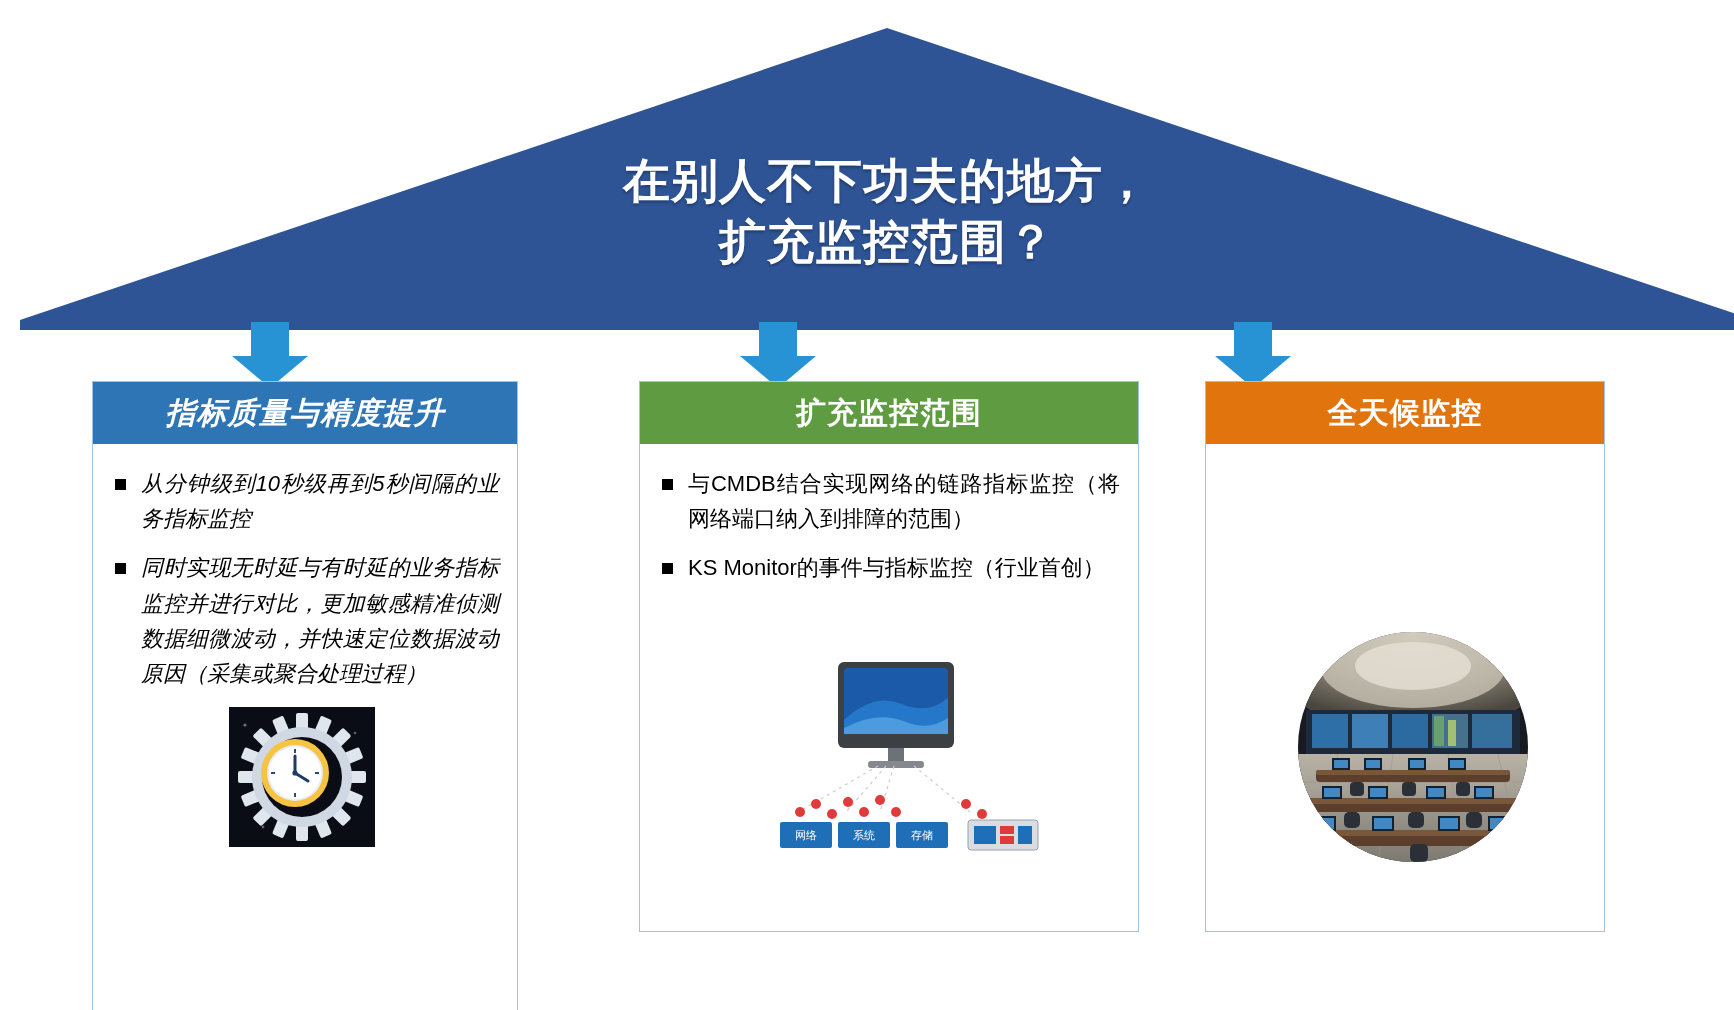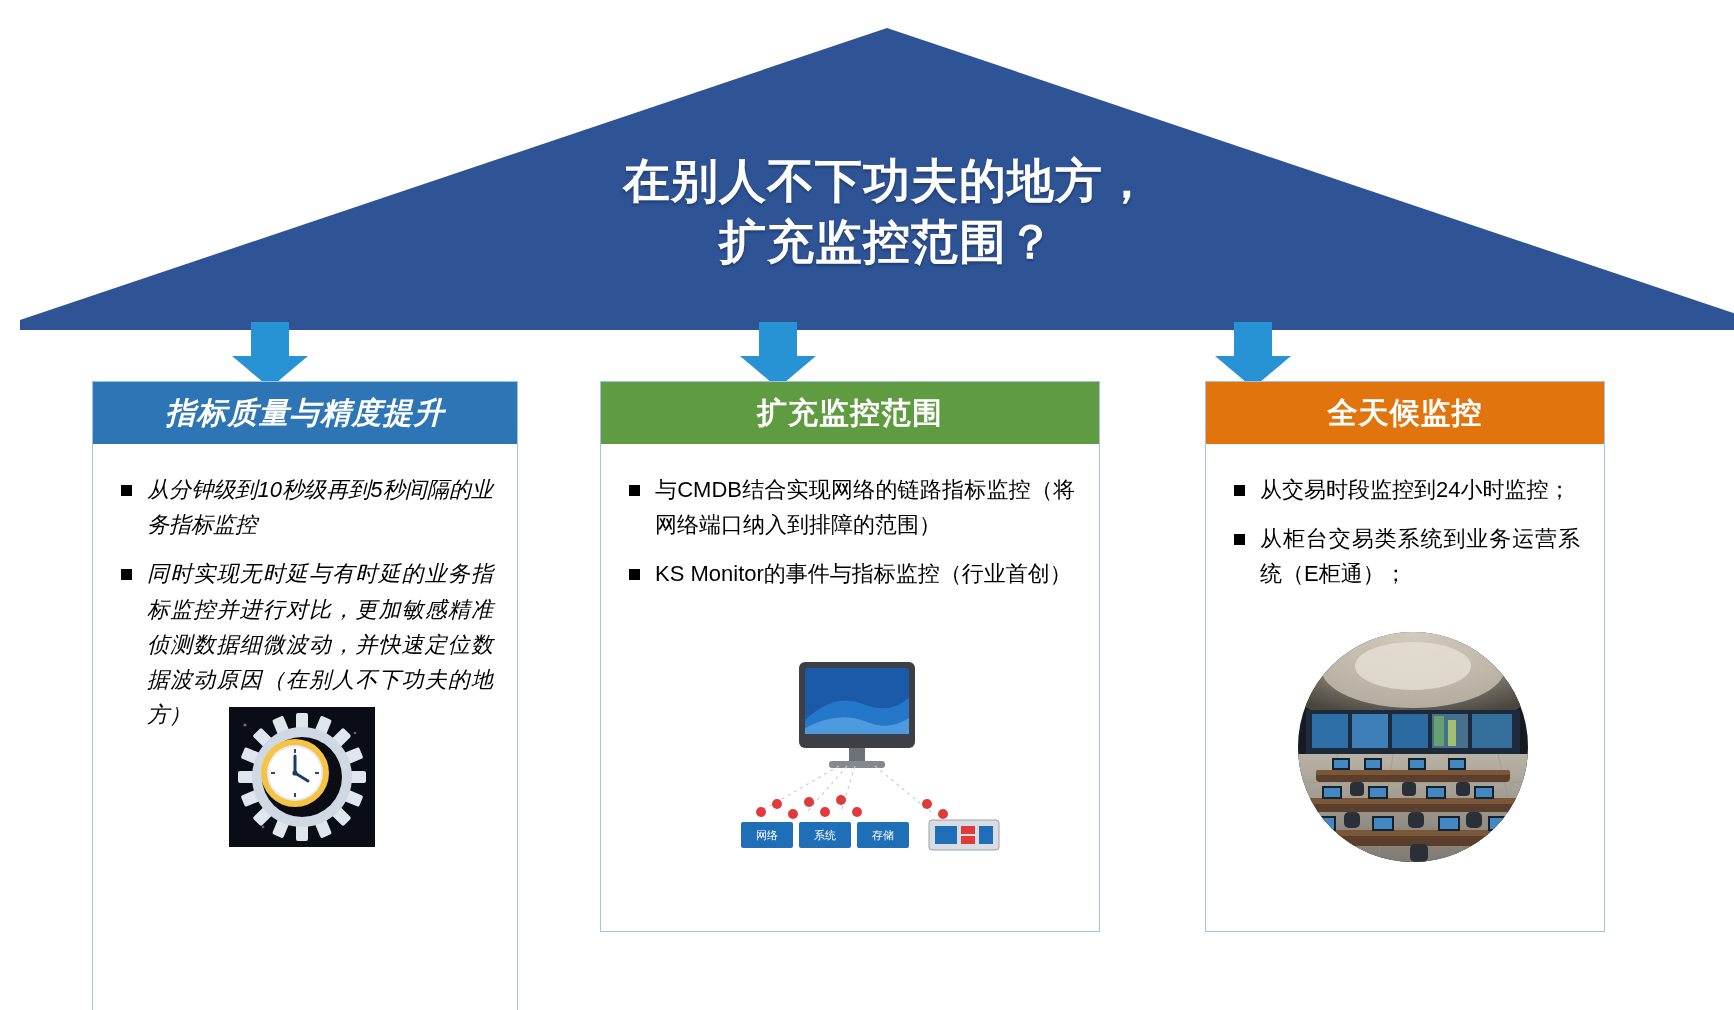--- a/index.html
+++ b/index.html
@@ -74,21 +74,21 @@
 
   
   .column {
     position: absolute;
     top: 381px;
     background: #ffffff;
     border: 1px solid #9dc3e6;
     box-sizing: border-box;
   }
   #column-1 { left: 92px;   width: 426px; height: 674px; font-style: italic; }
-  #column-2 { left: 600px;  width: 500px; height: 551px; }
+  #column-2 { left: 639px;  width: 500px; height: 551px; }
   #column-3 { left: 1205px; width: 400px; height: 551px; }
 
   .col-header {
     height: 62px;
     display: flex;
     align-items: center;
     justify-content: center;
     color: #ffffff;
     font-size: 30px;
     font-weight: bold;
@@ -97,21 +97,21 @@
   .hdr-blue   { background: #2e75b6; }
   .hdr-green  { background: #5f9b41; }
   .hdr-orange { background: #e2740d; }
 
   .col-body {
     padding: 22px 18px 0 18px;
   }
 
   ul.bullets {
     list-style: none;
-    margin: 6px;
+    margin: 0;
     padding: 0;
   }
   ul.bullets li {
     position: relative;
     padding-left: 30px;
     margin-bottom: 14px;
     font-size: 22px;
     line-height: 1.60;
     color: #000000;
     text-align: justify;
@@ -179,21 +179,21 @@
 <div class="arrow" id="arrow-3">
   <div class="stem"></div>
   <div class="head"></div>
 </div>
 
 <div class="column" id="column-1">
   <div class="col-header hdr-blue">指标质量与精度提升</div>
   <div class="col-body">
     <ul class="bullets">
       <li>从分钟级到10秒级再到5秒间隔的业务指标监控</li>
-      <li>同时实现无时延与有时延的业务指标监控并进行对比，更加敏感精准侦测数据细微波动，并快速定位数据波动原因（在别人不下功夫的地方）</li>
+      <li>同时实现无时延与有时延的业务指标监控并进行对比，更加敏感精准侦测数据细微波动，并快速定位数据波动原因（采集或聚合处理过程）</li>
     </ul>
   </div>
 
   <svg class="gear-img" viewBox="0 0 158 140">
     <rect x="6" y="0" width="146" height="140" fill="#0b0d16"></rect>
 
     <circle cx="22" cy="18" r="1.6" fill="#7b8ba8" opacity="0.8"></circle>
     <circle cx="132" cy="26" r="1.3" fill="#7b8ba8" opacity="0.7"></circle>
     <circle cx="40" cy="120" r="1.4" fill="#7b8ba8" opacity="0.7"></circle>
     <circle cx="120" cy="116" r="1.2" fill="#7b8ba8" opacity="0.6"></circle>
@@ -290,26 +290,20 @@
       <rect x="256" y="164" width="22" height="18" fill="#1f6fb8"></rect>
       <rect x="282" y="164" width="14" height="8" fill="#e03b3b"></rect>
       <rect x="282" y="174" width="14" height="8" fill="#e03b3b"></rect>
       <rect x="300" y="164" width="14" height="18" fill="#1f6fb8"></rect>
     </g>
   </svg>
 </div>
 
 <div class="column" id="column-3">
   <div class="col-header hdr-orange">全天候监控</div>
-  <div class="col-body">
-    <ul class="bullets">
-      <li>从交易时段监控到24小时监控；</li>
-      <li>从柜台交易类系统到业务运营系统（E柜通）；</li>
-    </ul>
-  </div>
 
   <div class="room-img">
     <svg viewBox="0 0 230 230" width="230" height="230">
       <defs>
         <radialGradient id="ceil" cx="50%" cy="18%" r="70%">
           <stop offset="0%" stop-color="#d8d2c6"></stop>
           <stop offset="60%" stop-color="#8d8679"></stop>
           <stop offset="100%" stop-color="#4a463f"></stop>
         </radialGradient>
         <linearGradient id="floorg" x1="0" y1="0" x2="0" y2="1">

